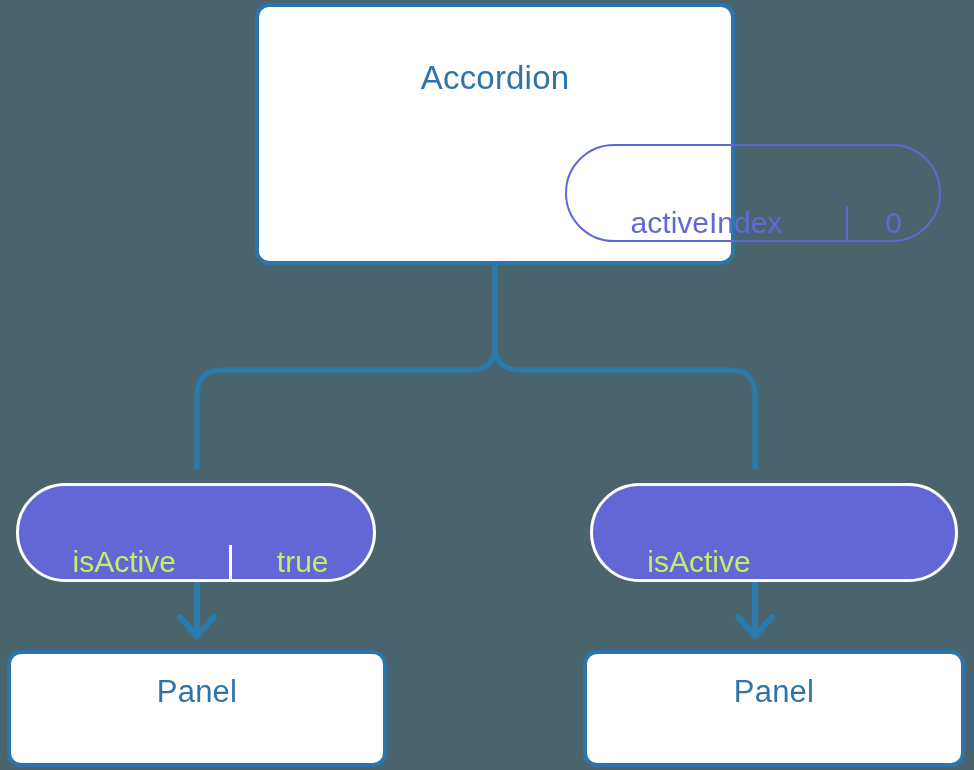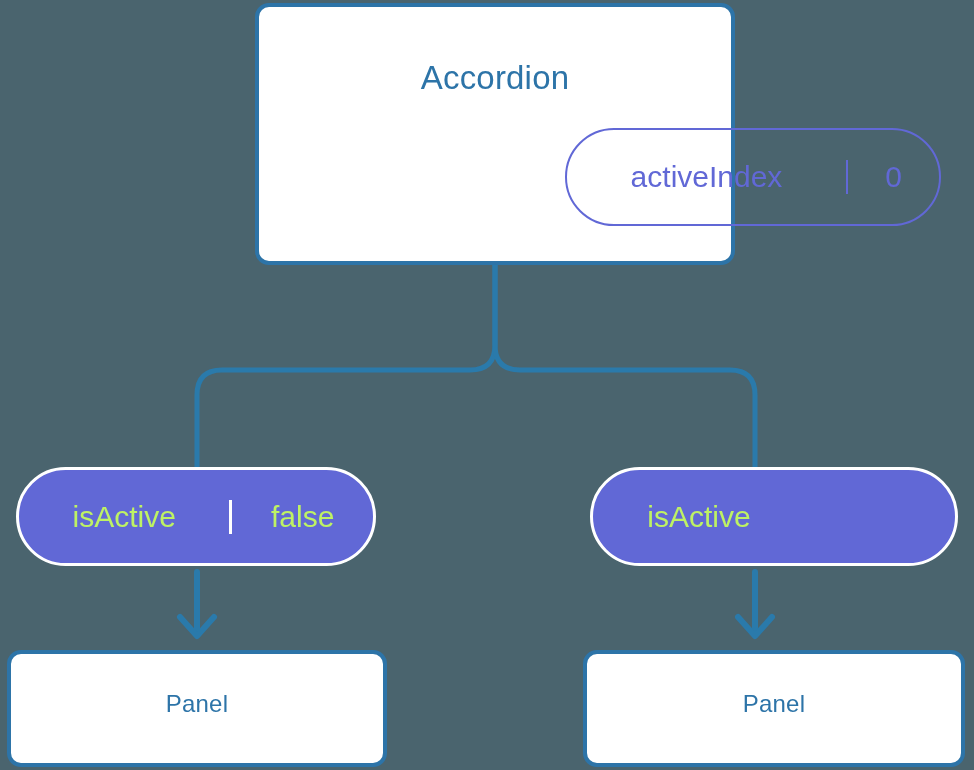--- a/index.html
+++ b/index.html
@@ -55,24 +55,25 @@
     white-space: nowrap;
   }
   #accordion-title {
     top: 52px;
   }
 
   
   .pill {
     position: absolute;
     display: flex;
-    align-items: center;
+    align-items: flex-end;
     box-sizing: border-box;
     border-radius: 999px;
     overflow: hidden;
+    margin-top: 16px;
   }
   .pill .pill-key,
   .pill .pill-val {
     display: flex;
     align-items: center;
     justify-content: center;
     box-sizing: border-box;
     white-space: nowrap;
     font-size: 30px;
   }
@@ -137,22 +138,22 @@
     height: 117px;
   }
   #panel-right {
     left: 583px;
     top: 650px;
     width: 382px;
     height: 117px;
   }
   #panel-left .card-title,
   #panel-right .card-title {
-    top: 36px;
-    font-size: 24px;
+    top: 20px;
+    font-size: 31px;
   }
 </style>
 </head>
 <body>
 
 <div id="stage">
 
   <svg id="connectors" viewBox="0 0 974 770" width="974" height="770" aria-hidden="true">
 
     <path d="M 495 265 L 495 345 Q 495 370 470 370 L 222 370 Q 197 370 197 395 L 197 467" fill="none" stroke="#2a7aab" stroke-width="5" stroke-linecap="round" stroke-linejoin="round"></path>
@@ -169,21 +170,21 @@
     <div class="card-title" id="accordion-title">Accordion</div>
 
     <div class="pill pill-outline" id="prop-activeindex">
       <div class="pill-key">activeIndex</div>
       <div class="pill-val">0</div>
     </div>
   </div>
 
   <div class="pill pill-filled" id="state-left">
     <div class="pill-key">isActive</div>
-    <div class="pill-val">false</div>
+    <div class="pill-val">true</div>
   </div>
 
   <div class="card" id="panel-left">
     <div class="card-title">Panel</div>
   </div>
 
   <div class="pill pill-filled" id="state-right">
     <div class="pill-key">isActive</div>
   </div>
 

